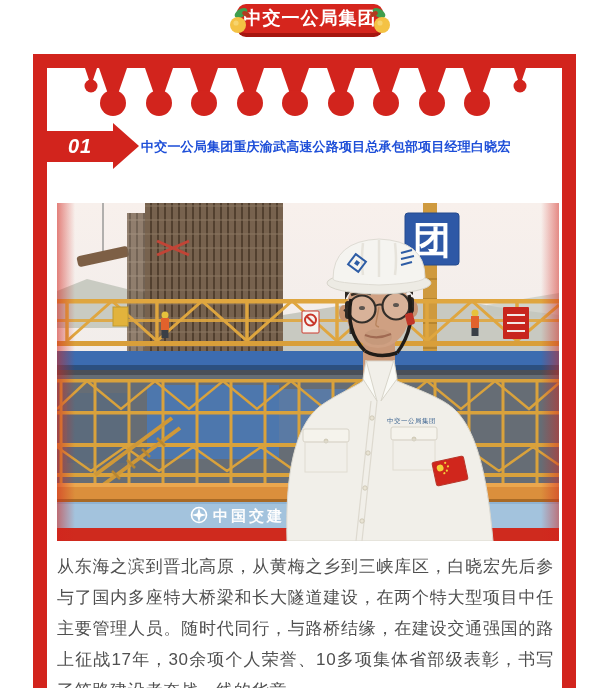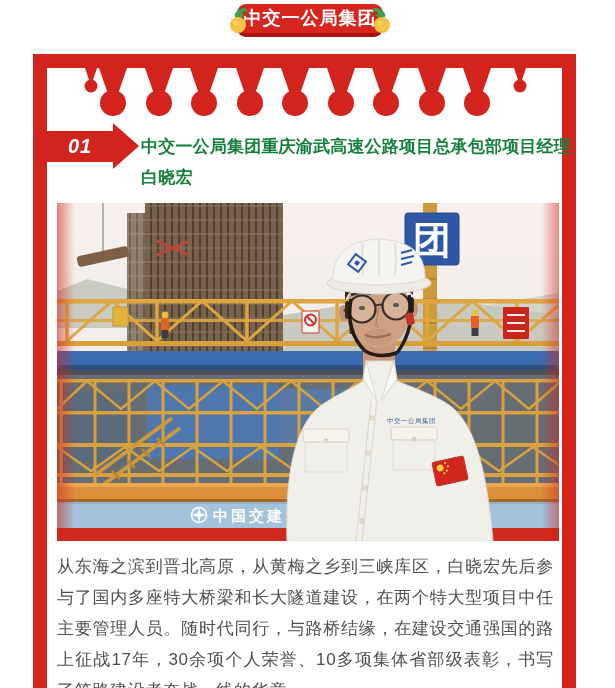--- a/index.html
+++ b/index.html
@@ -30,21 +30,21 @@
     display:flex;align-items:center;justify-content:center;
   }
   .arrow-body span{color:#ffffff;font-size:20px;font-weight:bold;letter-spacing:1px;}
   .arrow-head{
     position:absolute;left:66px;top:0;width:0;height:0;
     border-top:23px solid transparent;border-bottom:23px solid transparent;
     border-left:26px solid #d2241d;
   }
   .title{
     position:absolute;left:141px;top:131px;width:446px;margin:0;
-    color:#15803d;font-size:17px;font-weight:bold;line-height:31px;letter-spacing:0.2px;
+    color:#1d4ed8;font-size:13px;font-weight:bold;line-height:31px;letter-spacing:0.2px;
   }
   
   .photo{
     position:absolute;left:57px;top:203px;width:502px;height:338px;margin:0;overflow:hidden;
   }
   .photo svg{display:block;width:502px;height:338px;}
   
   .body-text{
     position:absolute;left:57px;top:551px;width:497px;margin:0;
     color:#4f4f4f;font-size:17px;line-height:31px;letter-spacing:0.7px;

